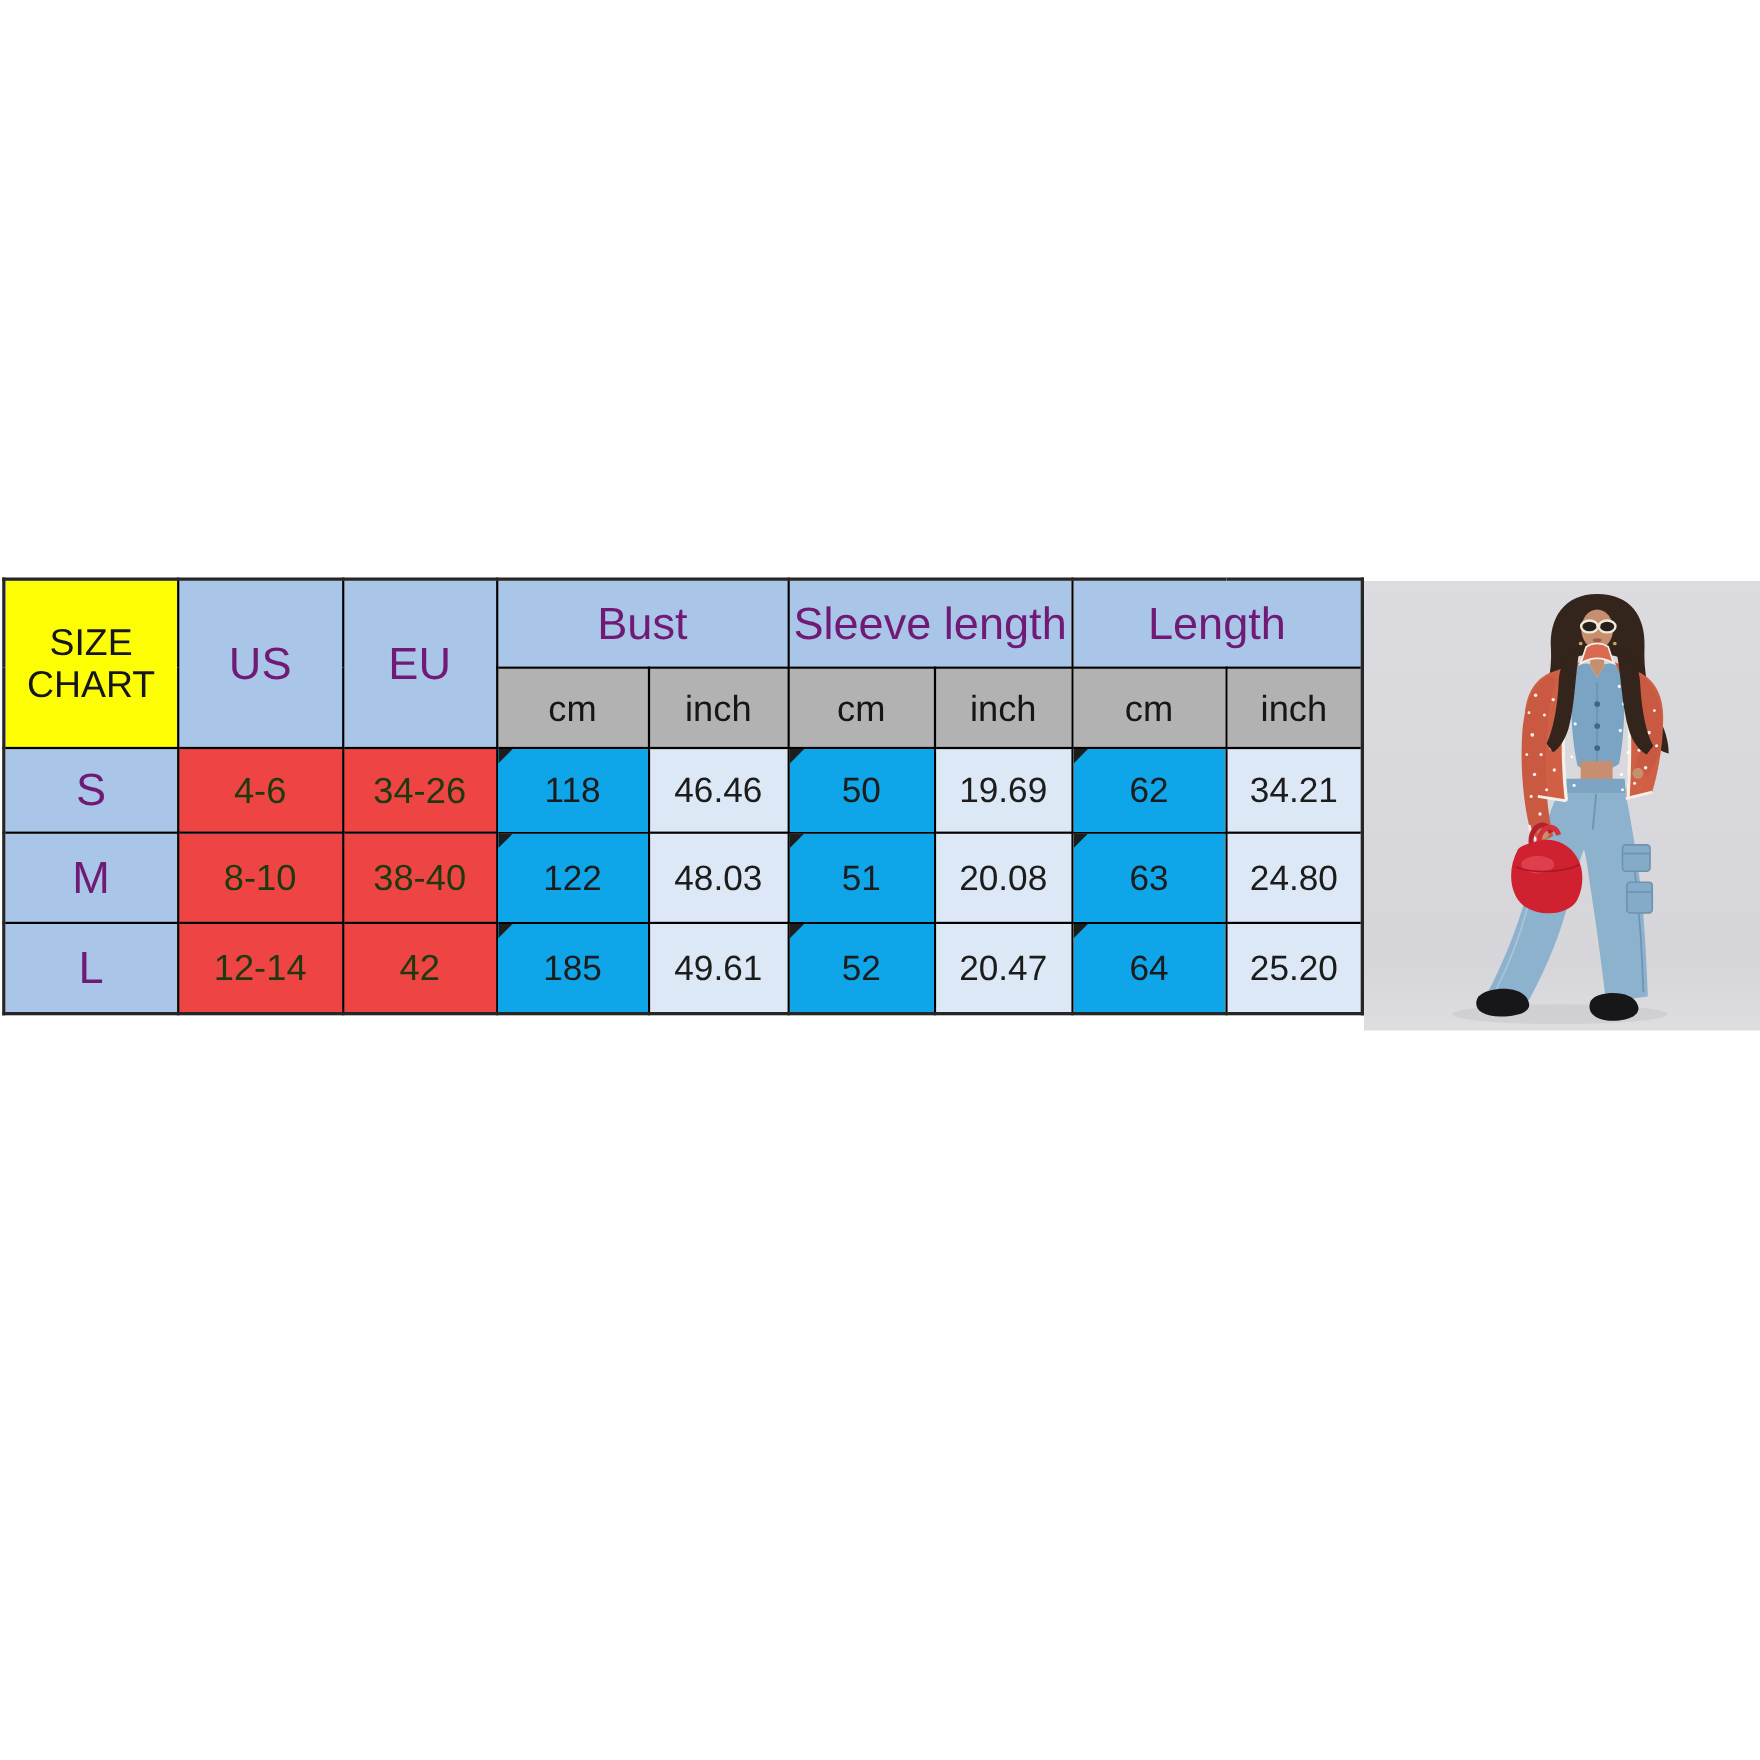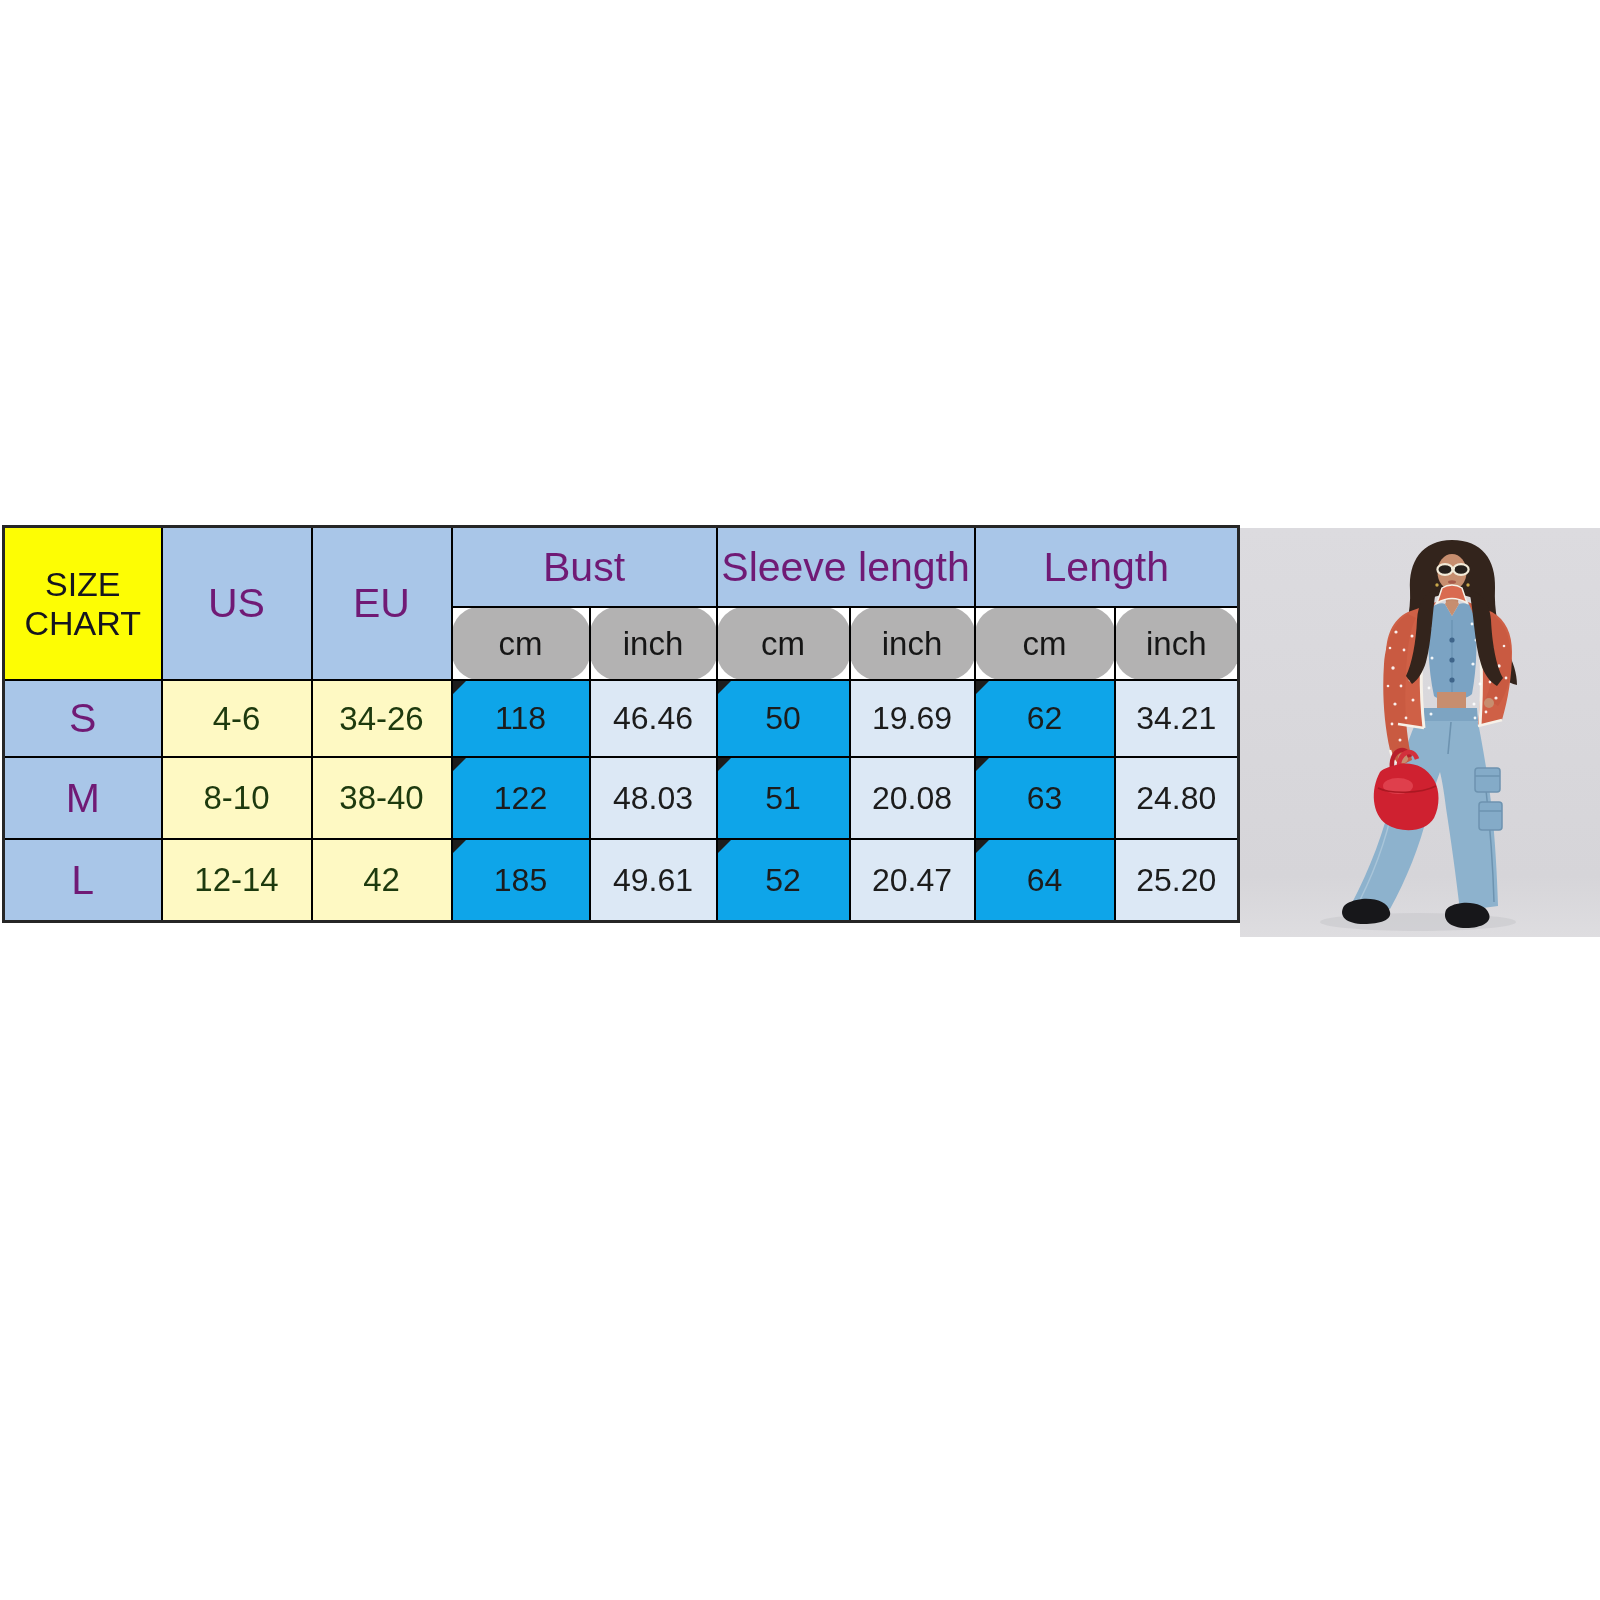--- a/index.html
+++ b/index.html
@@ -10,28 +10,28 @@
   
   table.size-table{
     position:absolute;left:2px;top:525px;width:1235px;
     table-layout:fixed;border-collapse:collapse;border:3px solid #262626;
   }
   table.size-table td{
     border:2px solid #000000;text-align:center;vertical-align:middle;
     padding:0;overflow:hidden;
   }
   tr.r-head1 td{height:78px;}
-  tr.r-head2 td{height:71px;border-radius:27px;}
+  tr.r-head2 td{height:71px;}
   tr.r-s td{height:75px;}
   tr.r-m td{height:80px;}
   tr.r-l td{height:80px;}
   .c-yellow{background:#fdfd04;color:#15151f;font-size:34px;line-height:1.12;}
   .c-blue{background:#a9c6e8;color:#701a75;font-size:41px;}
   .c-gray{background:#b3b2b2;color:#161616;font-size:33px;}
-  .c-green{background:#fef9c3;color:#1d3a0e;font-size:33px;}
+  .c-green{background:#ef4444;color:#1d3a0e;font-size:33px;}
   .c-white{background:#0ea5e9;color:#1c1c1c;font-size:32px;}
   .c-lblue{background:#dce8f5;color:#1c1c1c;font-size:32px;margin-left:44px;}
   td.cm-cell{position:relative;}
   td.cm-cell::before{
     content:"";position:absolute;top:0;left:0;width:0;height:0;
     border-top:13px solid #1d1d1d;border-right:13px solid transparent;
   }
   
   .note{
     position:absolute;left:6px;top:938px;width:1180px;

